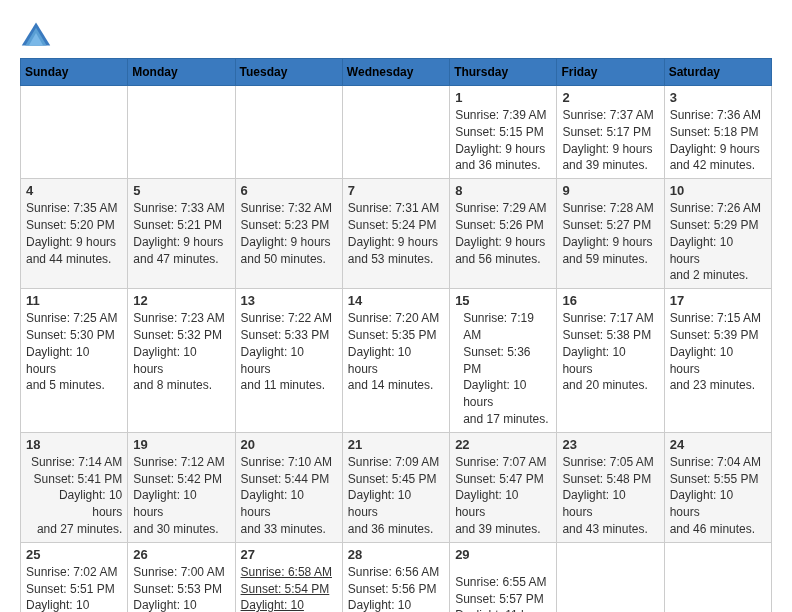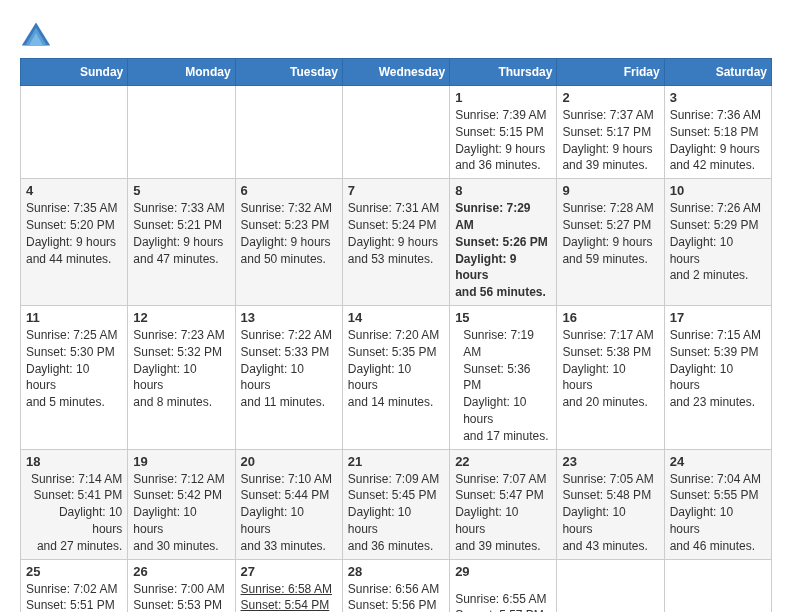--- a/index.html
+++ b/index.html
@@ -52,25 +52,25 @@
       font-size: 14px;
       color: #555;
     }
     table {
       width: 100%;
       border-collapse: collapse;
       table-layout: fixed;
     }
     thead th {
       background-color: #3a7abf;
-      color: #ffffff;
+      color: #000000;
       font-size: 12px;
       font-weight: bold;
       padding: 6px 4px;
-      text-align: right;
+      text-align: left;
       border: 1px solid #2e6aa8;
     }
     tbody td {
       border: 1px solid #ccc;
       vertical-align: top;
       padding: 4px 5px;
       height: 80px;
       background: #fff;
       font-size: 10.5px;
       color: #333;
@@ -178,21 +178,21 @@
         </td>
         <td>
           <span class="day-num">7</span>
           <div class="day-info" style="white-space: pre-line;">Sunrise: 7:31 AM
 Sunset: 5:24 PM
 Daylight: 9 hours
 and 53 minutes.</div>
         </td>
         <td>
           <span class="day-num">8</span>
-          <div class="day-info" style="white-space: pre-line; font-weight: bold;">Sunrise: 7:29 AM
+          <div class="day-info" style="white-space: pre-line;">Sunrise: 7:29 AM
 Sunset: 5:26 PM
 Daylight: 9 hours
 and 56 minutes.</div>
         </td>
         <td>
           <span class="day-num">9</span>
           <div class="day-info" style="white-space: pre-line;">Sunrise: 7:28 AM
 Sunset: 5:27 PM
 Daylight: 9 hours
 and 59 minutes.</div>

